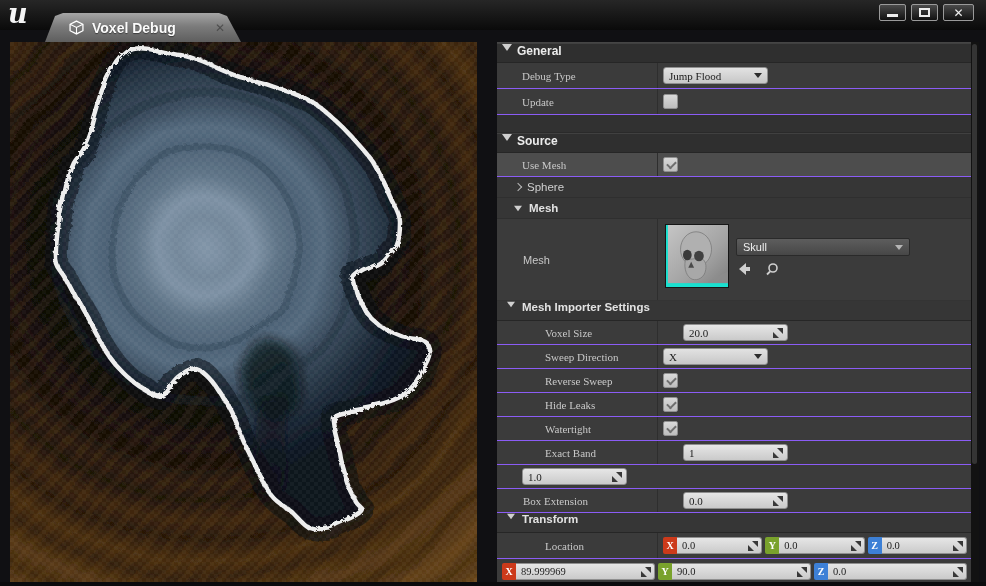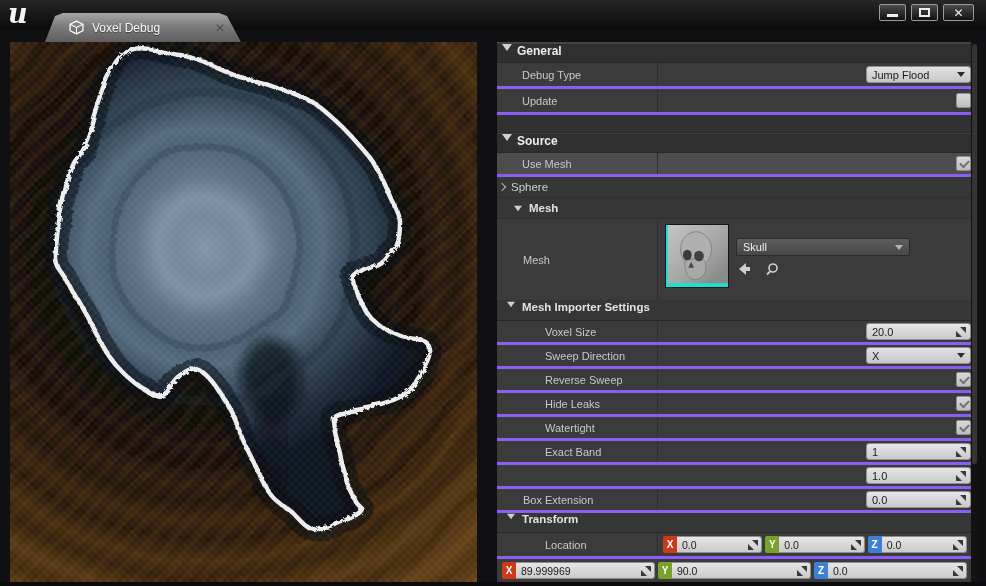--- a/index.html
+++ b/index.html
@@ -19,56 +19,56 @@
   .ic-min{width:11px;height:3px;background:#ededed;margin-top:6px;}
   .ic-max{width:11px;height:9px;border:2px solid #ededed;}
   .ic-x{color:#f2f2f2;font-size:12px;font-weight:bold;line-height:1;}
 
   
   .tab{position:absolute;left:45px;top:13px;width:196px;height:29px;
     background:linear-gradient(#a6a6a6,#7c7c7c 45%,#5e5e5e);
     clip-path:polygon(0 100%,10px 3px,18px 0,calc(100% - 22px) 0,calc(100% - 14px) 3px,100% 100%);
     display:flex;align-items:center;padding:0 16px 0 24px;}
   .tab-cube{width:15px;height:15px;margin-right:8px;flex:0 0 auto;}
-  .tab-title{color:#fbfbfb;font-size:12px;font-weight:normal;text-shadow:0 1px 1px rgba(0,0,0,.45);flex:1;}
+  .tab-title{color:#fbfbfb;font-size:14px;font-weight:bold;text-shadow:0 1px 1px rgba(0,0,0,.45);flex:1;}
   .tab-close{color:#4e4e4e;font-size:12px;font-weight:bold;margin-left:6px;}
 
   
   .viewport{position:absolute;left:10px;top:42px;width:467px;height:540px;background:#1a120a;overflow:hidden;}
 
   
   .details{position:absolute;left:497px;top:42px;width:474px;height:540px;overflow:hidden;
     background:#353535;border-top:1px solid #454545;}
   .cat{height:20px;background:#2f2f2f;border-top:1px solid #404040;border-bottom:1px solid #262626;
     display:flex;padding-left:5px;}
   .cat-label{color:#ececec;font-weight:bold;font-size:12px;margin-left:5px;}
   .subcat{height:21px;background:#363636;border-bottom:1px solid #2f2f2f;display:flex;align-items:center;}
   .subcat-label{color:#e2e2e2;font-weight:bold;font-size:11.5px;margin-left:6px;}
   .exp-open{width:0;height:0;border-left:5px solid transparent;border-right:5px solid transparent;
     border-top:7px solid #cfcfcf;}
   .exp-closed{width:6px;height:6px;border-top:1px solid #b9b9b9;border-right:1px solid #b9b9b9;
     transform:rotate(45deg);margin-left:2px;}
   .spacer{height:18px;background:#313131;border-bottom:1px solid #2a2a2a;}
-  .prow{display:flex;background:#3b3b3b;border-bottom:3px solid #8b5cf6;align-items:center;height:26px;}
+  .prow{display:flex;background:#3b3b3b;border-bottom:1px solid #8b5cf6;align-items:center;height:26px;font-family:Liberation Serif, serif;}
   .prow.h24{height:24px;}
   .prow.hl{background:#4d4d4d;}
   .plabel{width:161px;align-self:stretch;display:flex;align-items:center;
     border-right:1px solid #2e2e2e;color:#c8c8c8;font-size:11px;}
   .ind1{padding-left:25px;}
   .ind1b{padding-left:26px;}
   .ind2{padding-left:48px;}
-  .pvalue{flex:1;display:flex;align-items:center;padding-left:5px;justify-content:flex-end;}
+  .pvalue{flex:1;display:flex;align-items:center;padding-left:5px;}
 
   .dropdown{width:105px;height:17px;background:linear-gradient(#e2e2e2,#c7c7c7);
     border:1px solid #8f8f8f;border-radius:3px;display:flex;align-items:center;padding:0 5px;}
   .dropdown .dtext{flex:1;color:#1c1c1c;font-size:11px;}
   .arrow-down{width:0;height:0;border-left:4px solid transparent;border-right:4px solid transparent;
     border-top:5px solid #2c2c2c;}
   .numfield{width:105px;height:17px;background:linear-gradient(#e6e6e6,#cacaca);
-    border:1px solid #8f8f8f;border-radius:3px;display:flex;align-items:center;padding:0 4px 0 5px;}
+    border:1px solid #8f8f8f;border-radius:3px;display:flex;align-items:center;padding:0 4px 0 5px;margin-left:20px;}
   .numfield .ntext{flex:1;color:#1c1c1c;font-size:11px;}
   .dragicon{position:relative;width:10px;height:10px;flex:0 0 auto;}
   .dragicon::before{content:"";position:absolute;right:0;top:0;
     border-left:6px solid transparent;border-top:6px solid #383838;}
   .dragicon::after{content:"";position:absolute;left:0;bottom:0;
     border-right:6px solid transparent;border-bottom:6px solid #383838;}
   .cb{width:15px;height:15px;border-radius:2px;background:linear-gradient(#d9d9d9,#bdbdbd);
     border:1px solid #8f8f8f;position:relative;}
   .cb.checked::after{content:"";position:absolute;left:3px;top:3px;width:7px;height:4px;
     border-left:2px solid #6f6f6f;border-bottom:2px solid #6f6f6f;transform:rotate(-45deg);}
@@ -237,21 +237,21 @@
       <span class="cat-label">Source</span>
     </div>
 
     <div class="prow h24 hl">
       <div class="plabel ind1">Use Mesh</div>
       <div class="pvalue">
           <div class="cb checked"></div>
         </div>
     </div>
 
-    <div class="subcat" style="align-items:center;">
+    <div class="subcat" style="padding-left:16px;align-items:center;">
       <div class="exp-closed"></div>
       <span class="subcat-label" style="font-weight:normal;color:#cfcfcf;">Sphere</span>
     </div>
 
     <div class="subcat" style="padding-left:16px;">
       <div class="exp-open" style="transform:scale(0.8);"></div>
       <span class="subcat-label">Mesh</span>
     </div>
 
     <div class="assetblock">

